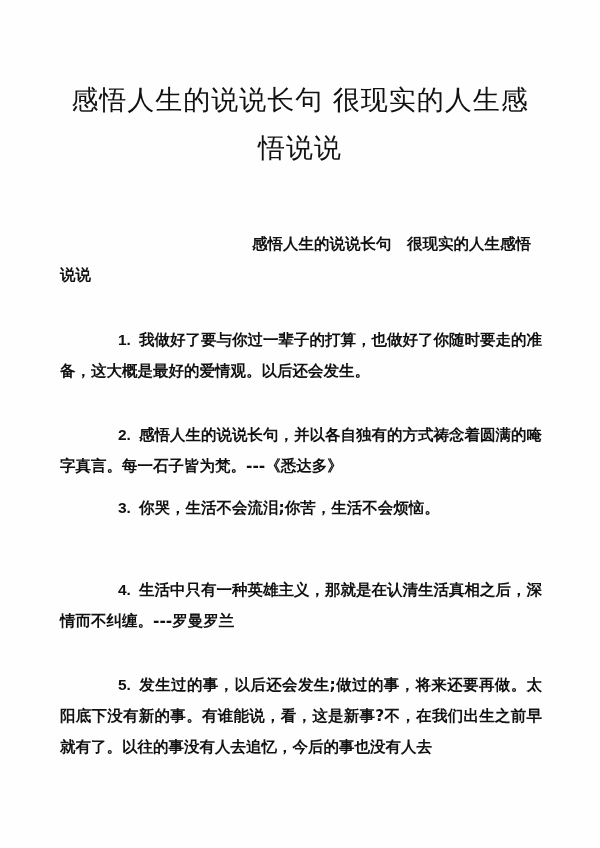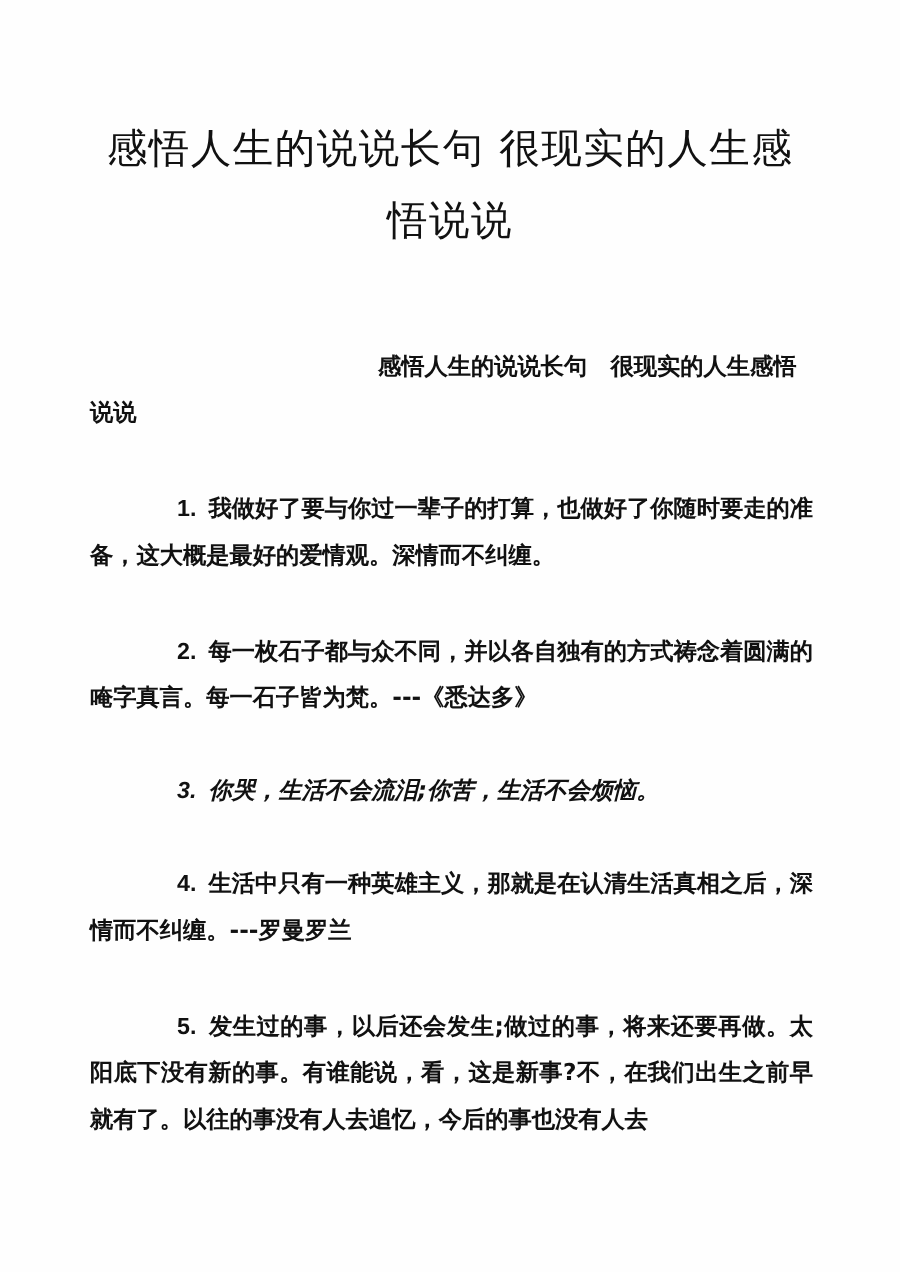--- a/index.html
+++ b/index.html
@@ -67,28 +67,28 @@
 </head>
 <body>
 
 <div class="page">
 
   <h1 class="title">感悟人生的说说长句 很现实的人生感悟说说</h1>
 
   <div class="subtitle"><span class="indent"></span><span>感悟人生的说说长句　很现实的人生感悟说说</span></div>
 
   <div class="item" style="top:324px;">
-    <span class="num">1.</span><span>我做好了要与你过一辈子的打算，也做好了你随时要走的准备，这大概是最好的爱情观。深情而不纠缠。</span>
+    <span class="num">1.</span><span>我做好了要与你过一辈子的打算，也做好了你随时要走的准备，这大概是最好的爱情观。以后还会发生。</span>
   </div>
 
   <div class="item" style="top:419px;">
-    <span class="num">2.</span><span>每一枚石子都与众不同，并以各自独有的方式祷念着圆满的唵字真言。每一石子皆为梵。---《悉达多》</span>
+    <span class="num">2.</span><span>感悟人生的说说长句，并以各自独有的方式祷念着圆满的唵字真言。每一石子皆为梵。---《悉达多》</span>
   </div>
 
-  <div class="item" style="top:512px;font-style:italic;">
+  <div class="item" style="top:492px;">
     <span class="num">3.</span><span>你哭，生活不会流泪;你苦，生活不会烦恼。</span>
   </div>
 
   <div class="item" style="top:574px;">
     <span class="num">4.</span><span>生活中只有一种英雄主义，那就是在认清生活真相之后，深情而不纠缠。---罗曼罗兰</span>
   </div>
 
   <div class="item" style="top:669px;">
     <span class="num">5.</span><span>发生过的事，以后还会发生;做过的事，将来还要再做。太阳底下没有新的事。有谁能说，看，这是新事?不，在我们出生之前早就有了。以往的事没有人去追忆，今后的事也没有人去</span>
   </div>

